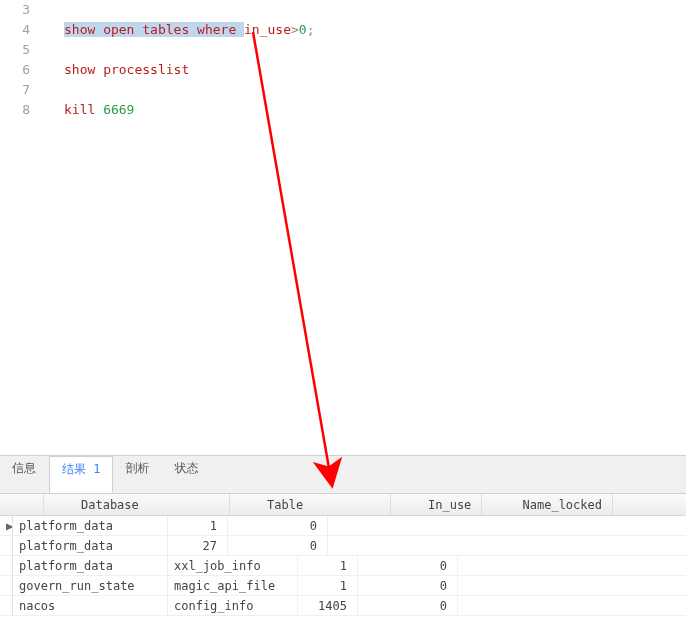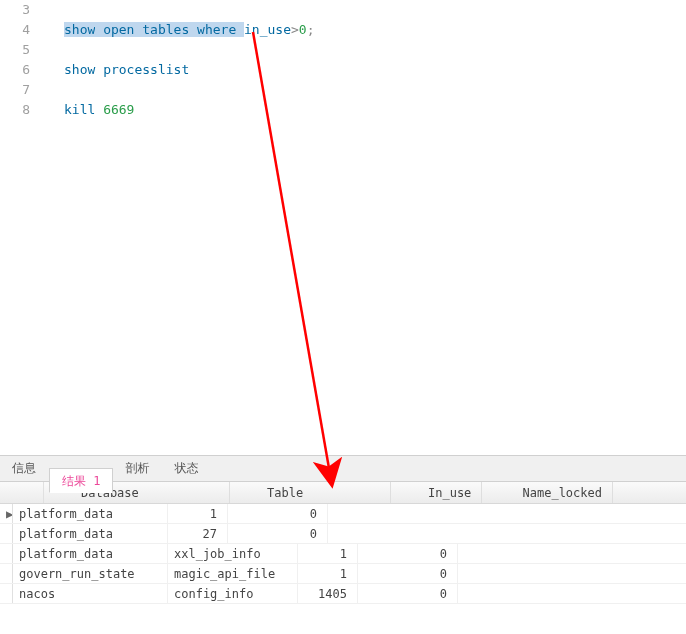--- a/index.html
+++ b/index.html
@@ -1,28 +1,28 @@
 <!DOCTYPE html>
 <html><head>
 <meta charset="utf-8">
 <style>
 * { box-sizing: border-box; margin: 0; padding: 0; }
 body { font-family: "Consolas", "Microsoft YaHei", monospace; font-size: 13px; background: #fff; width: 686px; height: 634px; overflow: hidden; position: relative; }
 .editor { background: #fff; height: 455px; position: relative; }
 .line { display: flex; height: 20px; line-height: 20px; }
 .gutter { width: 44px; text-align: right; padding-right: 14px; color: #a0a0a0; background: #fff; user-select: none; }
 .code { flex: 1; white-space: pre; padding-left: 20px; }
-.kw { color: #0369a1; }
+.kw { color: #b91c1c; }
 .num { color: #2a9d4a; }
 .op { color: #888; }
 .sel { background: #bfd7ee; }
 .panel { border-top: 1px solid #d0d0d0; background: #f5f5f5; }
-.tabs { display: flex; background: #f0f0f0; border-bottom: 1px solid #d0d0d0; height: 26px; }
+.tabs { display: flex; background: #f0f0f0; border-bottom: 1px solid #d0d0d0; height: 38px; }
 .tab { padding: 4px 12px; font-size: 12px; color: #555; cursor: pointer; border-right: 1px solid transparent; }
-.tab.active { background: #fff; border: 1px solid #d0d0d0; border-bottom: 1px solid #fff; position: relative; top: 12px; color: #ec4899; }
+.tab.active { background: #fff; border: 1px solid #d0d0d0; border-bottom: 1px solid #fff; position: relative; top: 0; color: #3b82f6; }
 .grid { background: #fff; }
 .grid-header { display: flex; background: linear-gradient(#fafafa,#ececec); border-bottom: 1px solid #d8d8d8; height: 22px; line-height: 22px; font-size: 12px; color: #444; }
 .gh { padding: 0 6px; border-right: 1px solid #dedede; overflow: hidden; margin-left: 31px; }
 .grid-body { }
 .row { display: flex; height: 20px; line-height: 20px; font-size: 12px; color: #444; border-bottom: 1px solid #f0f0f0; }
 .cell { padding: 0 6px; border-right: 1px solid #f0f0f0; overflow: hidden; }
 .row-marker { width: 12px; text-align: center; color: #666; border-right: 1px solid #e0e0e0; }
 .c-db { width: 155px; }
 .c-tbl { width: 130px; }
 .c-inuse { width: 60px; text-align: right; padding-right: 10px; }

